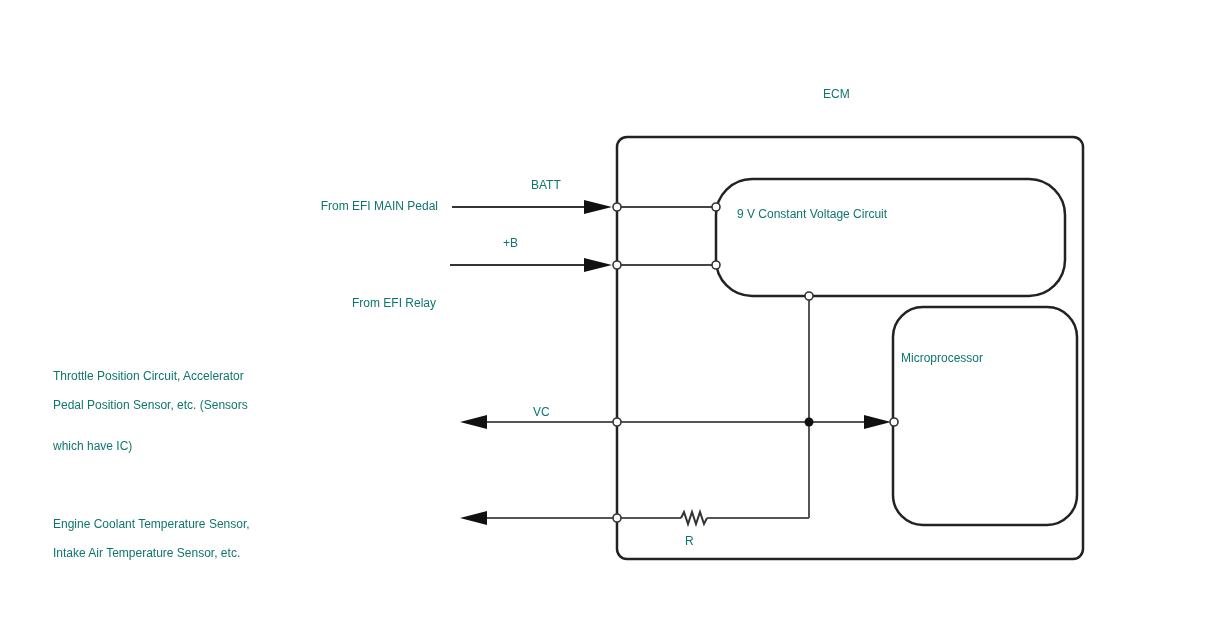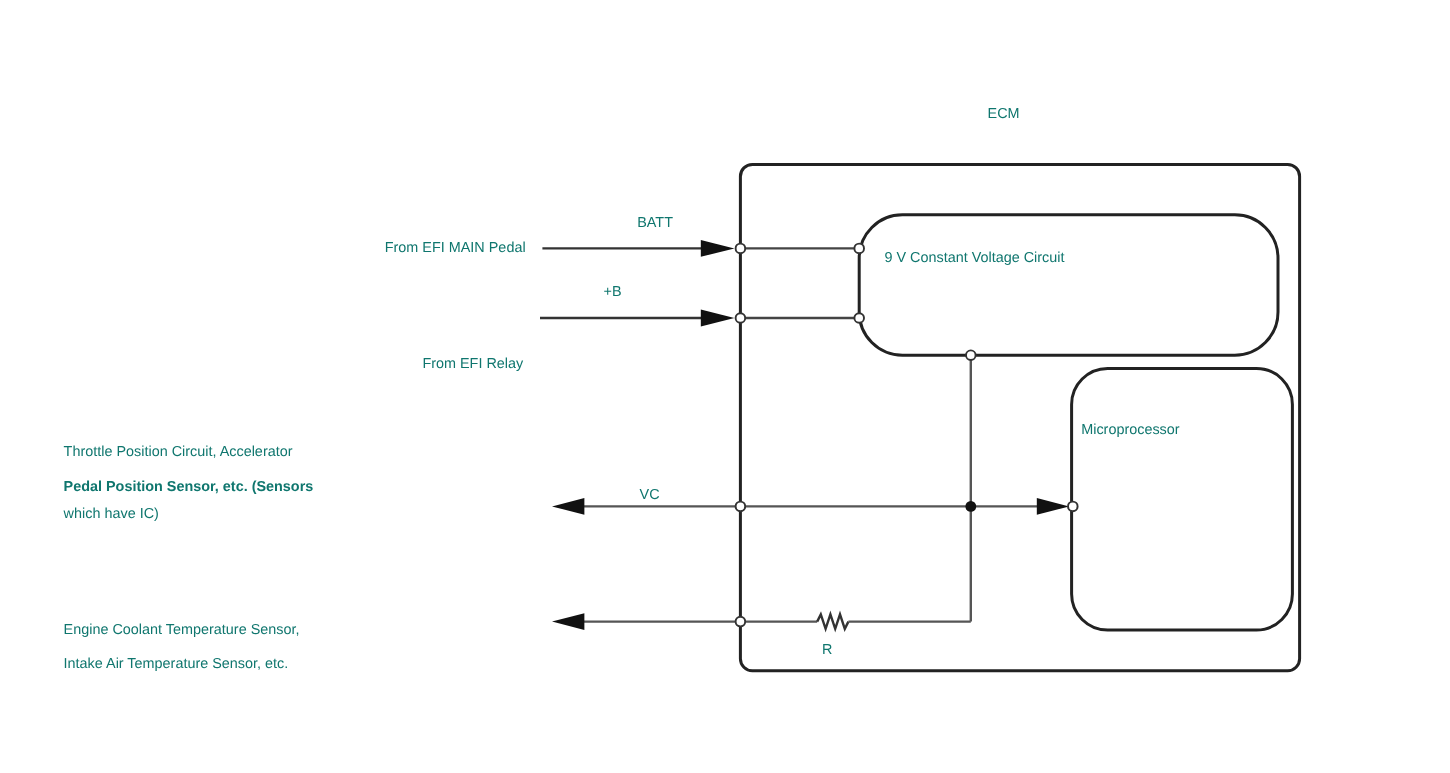--- a/index.html
+++ b/index.html
@@ -57,19 +57,19 @@
 <div class="lbl" style="left:737px; top:201px;">9 V Constant Voltage Circuit</div>
 <div class="lbl" style="left:901px; top:345px;">Microprocessor</div>
 
 <div class="lbl" style="left:488px; top:172px;margin-left:43px;">BATT</div>
 <div class="lbl right" style="right:770px; top:193px;">From EFI MAIN Pedal</div>
 <div class="lbl" style="left:503px; top:230px;">+B</div>
 <div class="lbl right" style="right:772px; top:251px;margin-top:39px;">From EFI Relay</div>
 
 <div class="lbl" style="left:533px; top:385px;margin-top:14px;">VC</div>
 <div class="lbl" style="left:53px; top:363px;">Throttle Position Circuit, Accelerator</div>
-<div class="lbl" style="left:53px; top:392px;font-weight:bold;">Pedal Position Sensor, etc. (Sensors</div>
-<div class="lbl" style="left:53px; top:415px;">which have IC)</div>
+<div class="lbl" style="left:53px; top:392px;">Pedal Position Sensor, etc. (Sensors</div>
+<div class="lbl" style="left:53px; top:433px;">which have IC)</div>
 
 <div class="lbl" style="left:53px; top:511px;text-align:right;">Engine Coolant Temperature Sensor,</div>
 <div class="lbl" style="left:53px; top:540px;">Intake Air Temperature Sensor, etc.</div>
 
 <div class="lbl" style="left:685px; top:528px;">R</div>
 
 </body></html>

